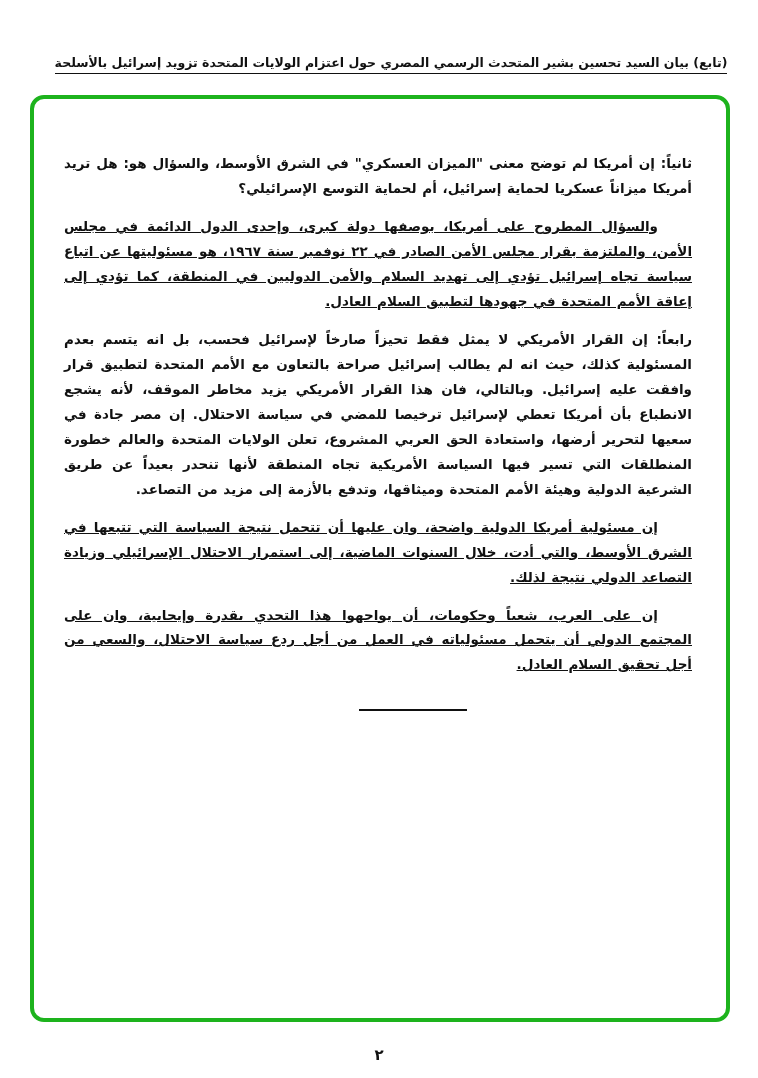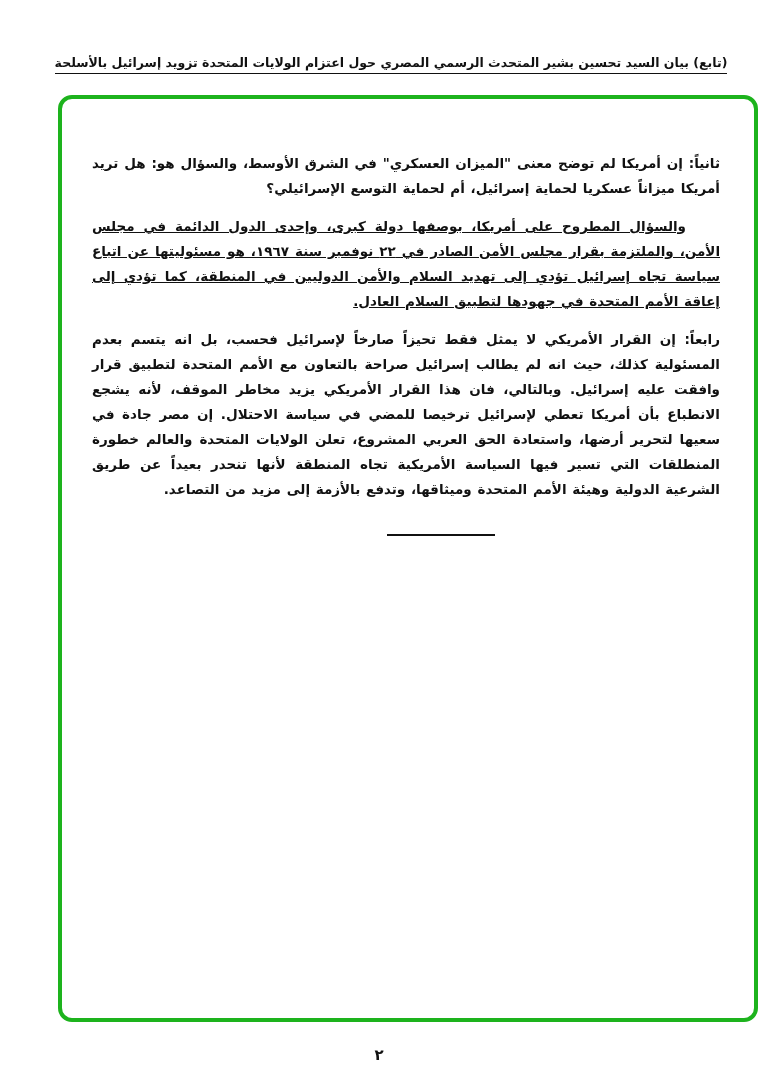--- a/index.html
+++ b/index.html
@@ -31,21 +31,20 @@
   }
   .frame {
     position: absolute;
     top: 95px;
     left: 30px;
     width: 700px;
     height: 927px;
     border: 4px solid #1db31d;
     border-radius: 14px;
     background: #ffffff;
-    margin-left: 28px;
   }
   .content {
     position: absolute;
     top: 52px;
     right: 34px;
     left: 30px;
     direction: rtl;
   }
   .para {
     font-size: 13.5px;
@@ -78,17 +77,19 @@
 
 <div class="header">
   <span class="header-text">(تابع) بيان السيد تحسين بشير المتحدث الرسمي المصري حول اعتزام الولايات المتحدة تزويد إسرائيل بالأسلحة</span>
 </div>
 
 <div class="frame">
   <div class="content">
     <p class="para">ثانياً: إن أمريكا لم توضح معنى "الميزان العسكري" في الشرق الأوسط، والسؤال هو: هل تريد أمريكا ميزاناً عسكريا لحماية إسرائيل، أم لحماية التوسع الإسرائيلي؟</p>
     <p class="para indent">والسؤال المطروح على أمريكا، بوصفها دولة كبرى، وإحدى الدول الدائمة في مجلس الأمن، والملتزمة بقرار مجلس الأمن الصادر في ٢٢ نوفمبر سنة ١٩٦٧، هو مسئوليتها عن اتباع سياسة تجاه إسرائيل تؤدي إلى تهديد السلام والأمن الدوليين في المنطقة، كما تؤدي إلى إعاقة الأمم المتحدة في جهودها لتطبيق السلام العادل.</p>
     <p class="para">رابعاً: إن القرار الأمريكي لا يمثل فقط تحيزاً صارخاً لإسرائيل فحسب، بل انه يتسم بعدم المسئولية كذلك، حيث انه لم يطالب إسرائيل صراحة بالتعاون مع الأمم المتحدة لتطبيق قرار وافقت عليه إسرائيل. وبالتالي، فان هذا القرار الأمريكي يزيد مخاطر الموقف، لأنه يشجع الانطباع بأن أمريكا تعطي لإسرائيل ترخيصا للمضي في سياسة الاحتلال. إن مصر جادة في سعيها لتحرير أرضها، واستعادة الحق العربي المشروع، تعلن الولايات المتحدة والعالم خطورة المنطلقات التي تسير فيها السياسة الأمريكية تجاه المنطقة لأنها تنحدر بعيداً عن طريق الشرعية الدولية وهيئة الأمم المتحدة وميثاقها، وتدفع بالأزمة إلى مزيد من التصاعد.</p>
+    <p class="para indent">إن مسئولية أمريكا الدولية واضحة، وان عليها أن تتحمل نتيجة السياسة التي تتبعها في الشرق الأوسط، والتي أدت، خلال السنوات الماضية، إلى استمرار الاحتلال الإسرائيلي وزيادة التصاعد الدولي نتيجة لذلك.</p>
+    <p class="para indent">إن على العرب، شعباً وحكومات، أن يواجهوا هذا التحدي بقدرة وإيجابية، وان على المجتمع الدولي أن يتحمل مسئولياته في العمل من أجل ردع سياسة الاحتلال، والسعي من أجل تحقيق السلام العادل.</p>
     <div class="divider"></div>
   </div>
 </div>
 
 <div class="page-number">٢</div>
 
 </body></html>

